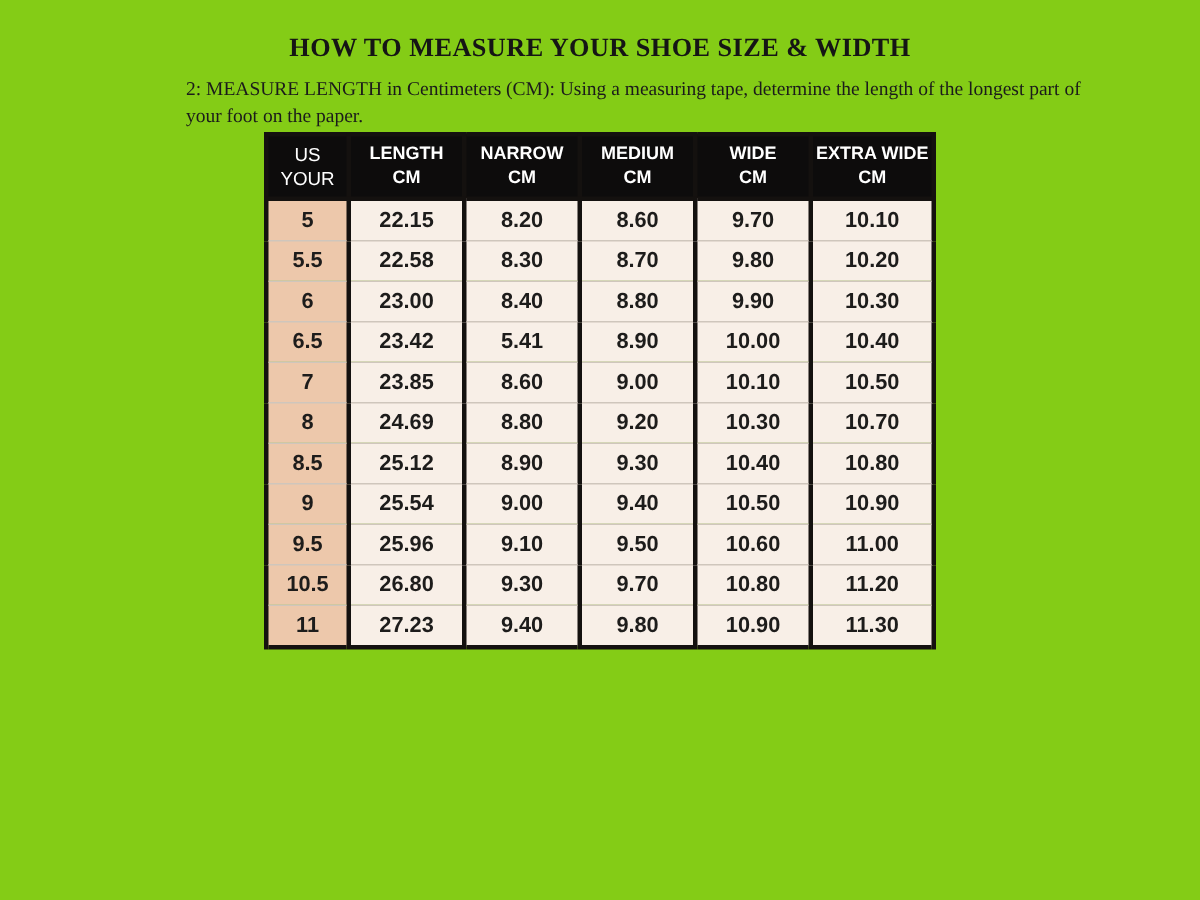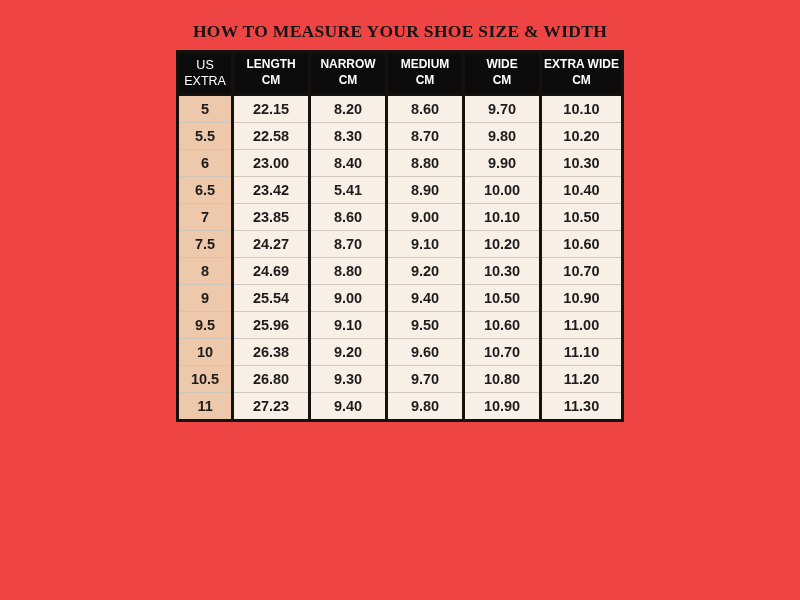--- a/index.html
+++ b/index.html
@@ -1,20 +1,20 @@
 <!DOCTYPE html>
 <html><head>
 <meta charset="utf-8">
 <style>
   html, body { margin: 0; padding: 0; background: #ffffff; }
   .page {
     position: relative;
     width: 800px;
     height: 600px;
-    background: #ef4444;
+    background: #84cc16;
     overflow: hidden;
     font-family: "Liberation Serif", serif;
   }
   .page-title {
     margin: 21px 0 8px 0;
     text-align: center;
     font-family: "Liberation Serif", serif;
     font-weight: bold;
     font-size: 17.5px;
     letter-spacing: 0.3px;
@@ -72,37 +72,38 @@
   table.size-chart td.size-col { background: #edc8ab; }
   table.size-chart td.data-col { background: #f8efe7; }
 </style>
 </head>
 <body>
 
 <div class="page">
   <h1 class="page-title">HOW TO MEASURE YOUR SHOE SIZE &amp; WIDTH</h1>
 
   <div class="instructions">
+      <p>2: MEASURE LENGTH in Centimeters (CM): Using a measuring tape, determine the length of the longest part of your foot on the paper.</p>
     </div>
 
 
   <table class="size-chart">
     <colgroup>
         <col style="width: 55px;">
         <col style="width: 77px;">
         <col style="width: 77px;">
         <col style="width: 77px;">
         <col style="width: 77px;">
         <col style="width: 77px;">
       </colgroup>
     <thead>
         <tr>
           <th class="size-head">
             <div>US</div>
-            <div>EXTRA</div>
+            <div>YOUR</div>
           </th>
           <th>
             <div>LENGTH</div>
             <div>CM</div>
           </th>
           <th>
             <div>NARROW</div>
             <div>CM</div>
           </th>
           <th>
@@ -154,60 +155,52 @@
         </tr>
         <tr>
           <td class="size-col">7</td>
           <td class="data-col">23.85</td>
           <td class="data-col">8.60</td>
           <td class="data-col">9.00</td>
           <td class="data-col">10.10</td>
           <td class="data-col">10.50</td>
         </tr>
         <tr>
-          <td class="size-col">7.5</td>
-          <td class="data-col">24.27</td>
-          <td class="data-col">8.70</td>
-          <td class="data-col">9.10</td>
-          <td class="data-col">10.20</td>
-          <td class="data-col">10.60</td>
-        </tr>
-        <tr>
           <td class="size-col">8</td>
           <td class="data-col">24.69</td>
           <td class="data-col">8.80</td>
           <td class="data-col">9.20</td>
           <td class="data-col">10.30</td>
           <td class="data-col">10.70</td>
         </tr>
         <tr>
+          <td class="size-col">8.5</td>
+          <td class="data-col">25.12</td>
+          <td class="data-col">8.90</td>
+          <td class="data-col">9.30</td>
+          <td class="data-col">10.40</td>
+          <td class="data-col">10.80</td>
+        </tr>
+        <tr>
           <td class="size-col">9</td>
           <td class="data-col">25.54</td>
           <td class="data-col">9.00</td>
           <td class="data-col">9.40</td>
           <td class="data-col">10.50</td>
           <td class="data-col">10.90</td>
         </tr>
         <tr>
           <td class="size-col">9.5</td>
           <td class="data-col">25.96</td>
           <td class="data-col">9.10</td>
           <td class="data-col">9.50</td>
           <td class="data-col">10.60</td>
           <td class="data-col">11.00</td>
         </tr>
         <tr>
-          <td class="size-col">10</td>
-          <td class="data-col">26.38</td>
-          <td class="data-col">9.20</td>
-          <td class="data-col">9.60</td>
-          <td class="data-col">10.70</td>
-          <td class="data-col">11.10</td>
-        </tr>
-        <tr>
           <td class="size-col">10.5</td>
           <td class="data-col">26.80</td>
           <td class="data-col">9.30</td>
           <td class="data-col">9.70</td>
           <td class="data-col">10.80</td>
           <td class="data-col">11.20</td>
         </tr>
         <tr>
           <td class="size-col">11</td>
           <td class="data-col">27.23</td>

